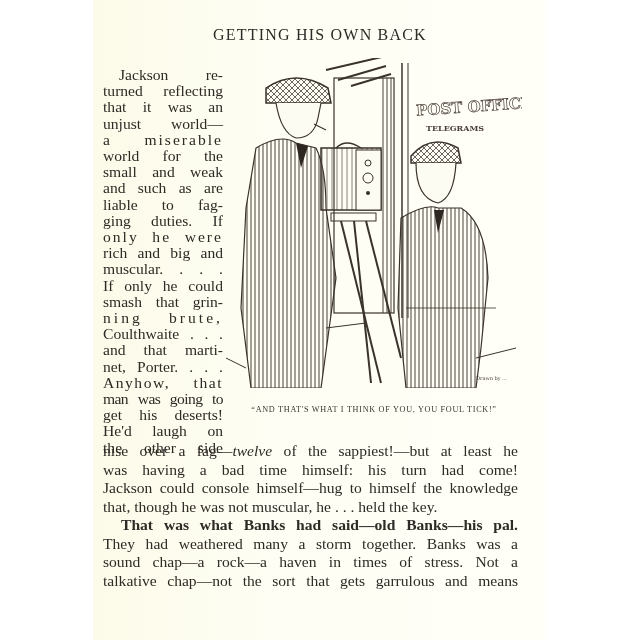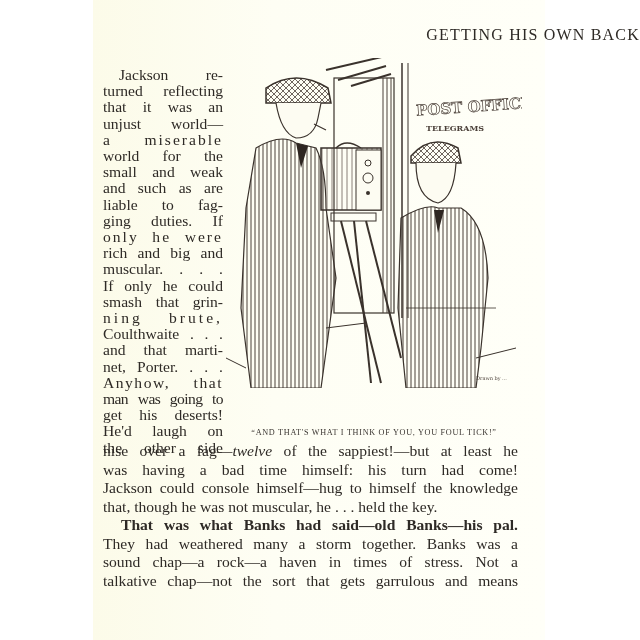--- a/index.html
+++ b/index.html
@@ -5,34 +5,34 @@
     html, body { margin: 0; padding: 0; }
     body {
       width: 640px; height: 640px; background: #ffffff; position: relative; overflow: hidden;
       font-family: "Liberation Serif", "DejaVu Serif", serif; color: #2e2a26;
     }
     .page {
       position: absolute; left: 93px; top: 0; width: 452px; height: 640px;
       background: linear-gradient(90deg, #fcfbe9 0%, #fefef4 40%, #fffff8 100%);
     }
     .running-head {
-      position: absolute; left: 0; width: 640px; top: 26px; text-align: right;
+      position: absolute; left: 0; width: 640px; top: 26px; text-align: center;
       font-size: 16px; letter-spacing: 1.2px; color: #2e2a26;
     }
     .col-text {
       position: absolute; left: 103px; top: 67px; width: 120px;
       font-size: 15.6px; line-height: 16.2px; text-align: justify;
     }
     .col-text .line { display: block; white-space: nowrap; text-align-last: justify; text-align: justify; }
     .illustration {
       position: absolute; left: 226px; top: 58px; width: 296px; height: 330px;
     }
     .caption {
       position: absolute; left: 226px; top: 405px; width: 296px; text-align: center;
-      font-size: 8.2px; letter-spacing: 0.7px; color: #3a3531; margin-top: 23px;
+      font-size: 8.2px; letter-spacing: 0.7px; color: #3a3531;
     }
     .full-text {
       position: absolute; left: 103px; top: 442px; width: 415px;
       font-size: 15.6px; line-height: 18.5px;
     }
     .full-text .line { display: block; white-space: nowrap; text-align: justify; text-align-last: justify; }
     .full-text .line.last { text-align-last: left; }
     .full-text .line.indent { padding-left: 18px; font-weight: bold; }
     em.it { font-style: italic; }
   </style>

